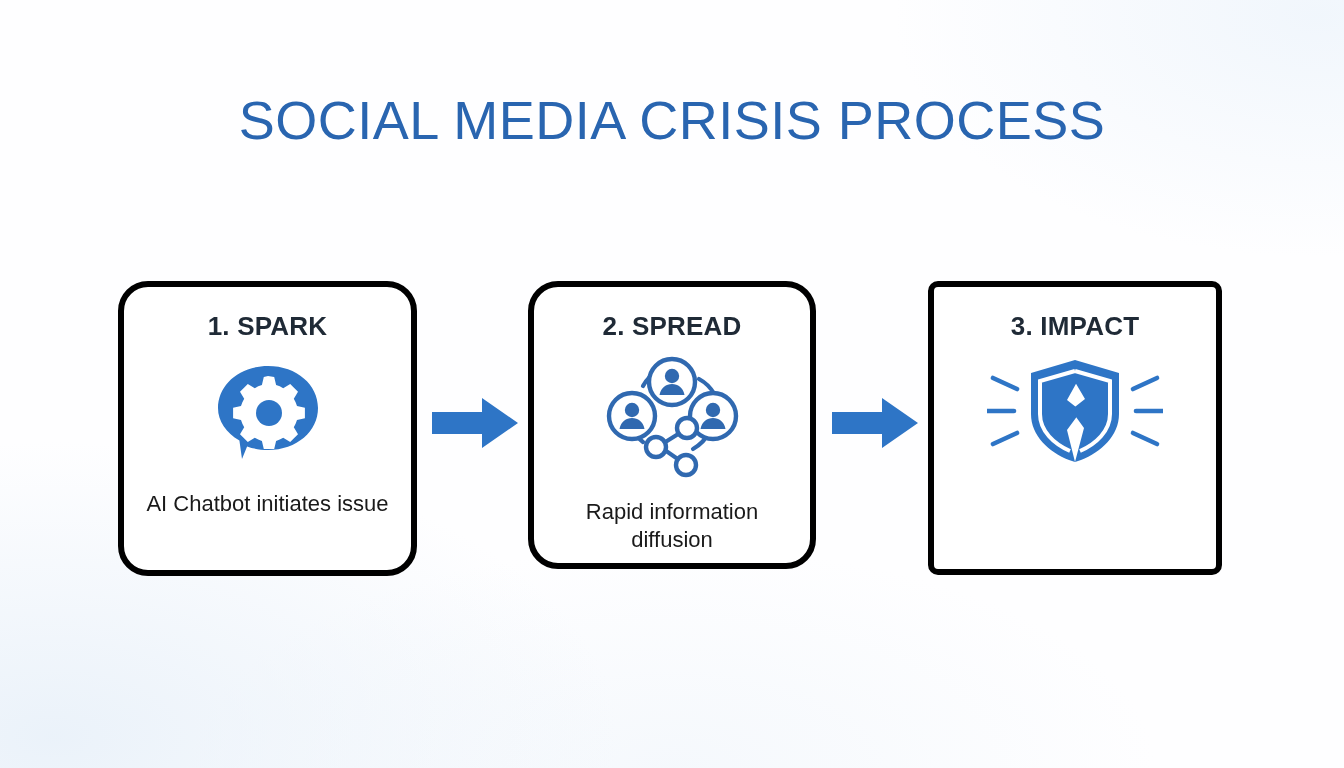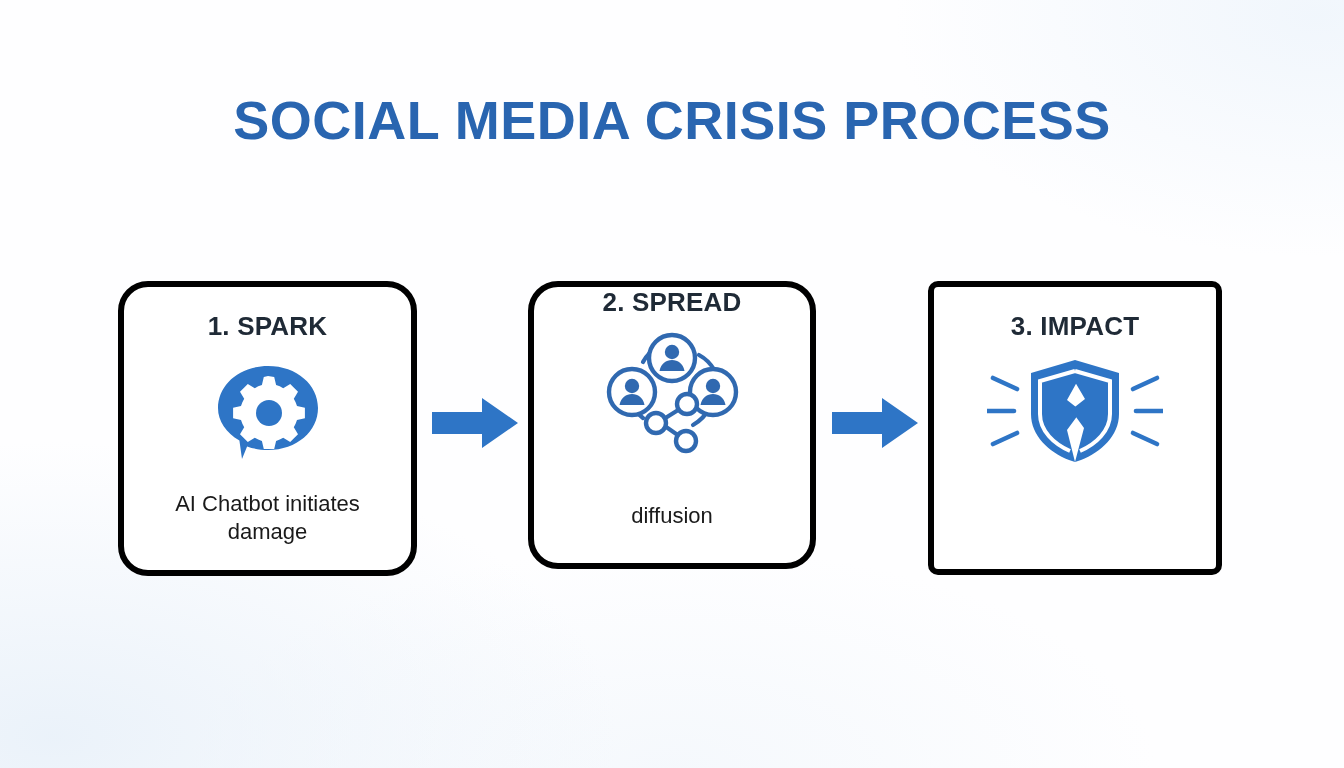--- a/index.html
+++ b/index.html
@@ -34,21 +34,21 @@
   }
 
   
   .title {
     position: absolute;
     left: 0;
     top: 92px;
     width: 1344px;
     text-align: center;
     font-size: 54px;
-    font-weight: 700;
+    font-weight: 400;
     letter-spacing: 0.5px;
     color: #2965b0;
     line-height: 1.05;
     white-space: nowrap;
   }
 
   
   .card {
     position: absolute;
     background: #ffffff;
@@ -66,21 +66,21 @@
   .card-title {
     font-size: 26px;
     font-weight: 700;
     color: #1f2a36;
     letter-spacing: 0.2px;
     text-align: center;
     white-space: nowrap;
   }
 
   .card-1 .card-title { margin-top: 24px; }
-  .card-2 .card-title { }
+  .card-2 .card-title { margin-top: 24px; }
   .card-3 .card-title { margin-top: 24px; }
 
   .card-icon {
     flex: 0 0 auto;
     display: flex;
     align-items: center;
     justify-content: center;
   }
 
   .card-1 .card-icon { margin-top: 18px; }
@@ -151,21 +151,21 @@
                    C29.8 43.4 30.8 41.0 32.2 38.8
                    L28.0 31.8 L35.8 24.0 L42.8 28.2
                    C45.0 26.8 47.4 25.8 49.9 25.0
                    L51.8 17.1 Z"></path>
         </g>
 
         <circle cx="57" cy="53" r="13" fill="#2e75c6"></circle>
       </svg>
     </div>
 
-    <div class="card-caption">AI Chatbot initiates damage</div>
+    <div class="card-caption">AI Chatbot initiates issue</div>
   </div>
 
   <div class="arrow arrow-1">
     <svg width="86" height="52" viewBox="0 0 86 52" xmlns="http://www.w3.org/2000/svg">
       <path d="M0 15 L50 15 L50 1 L86 26 L50 51 L50 37 L0 37 Z" fill="#2e75c6"></path>
     </svg>
   </div>
 
   <div class="card card-2">
     <div class="card-title">2. SPREAD</div>
@@ -202,21 +202,21 @@
           <line x1="57" y1="92" x2="81" y2="77"></line>
           <line x1="57" y1="92" x2="80" y2="108"></line>
         </g>
         <circle cx="85" cy="74" r="10" fill="#ffffff" stroke="#3069b0" stroke-width="4.4"></circle>
         <circle cx="54" cy="93" r="10" fill="#ffffff" stroke="#3069b0" stroke-width="4.4"></circle>
         <circle cx="84" cy="111" r="10" fill="#ffffff" stroke="#3069b0" stroke-width="4.4"></circle>
       </svg>
     </div>
 
     <div class="card-caption">
-      <br>
+      <span>Rapid information</span><br>
       <span>diffusion</span>
     </div>
   </div>
 
   <div class="arrow arrow-2">
     <svg width="86" height="52" viewBox="0 0 86 52" xmlns="http://www.w3.org/2000/svg">
       <path d="M0 15 L50 15 L50 1 L86 26 L50 51 L50 37 L0 37 Z" fill="#2e75c6"></path>
     </svg>
   </div>
 

